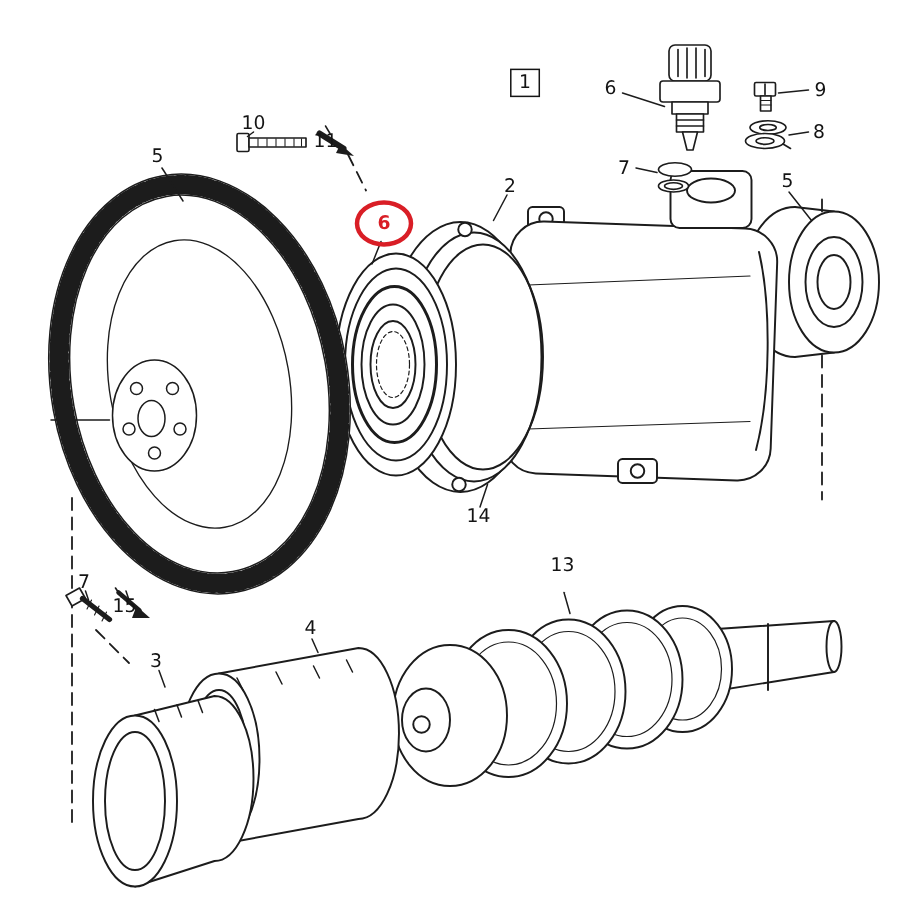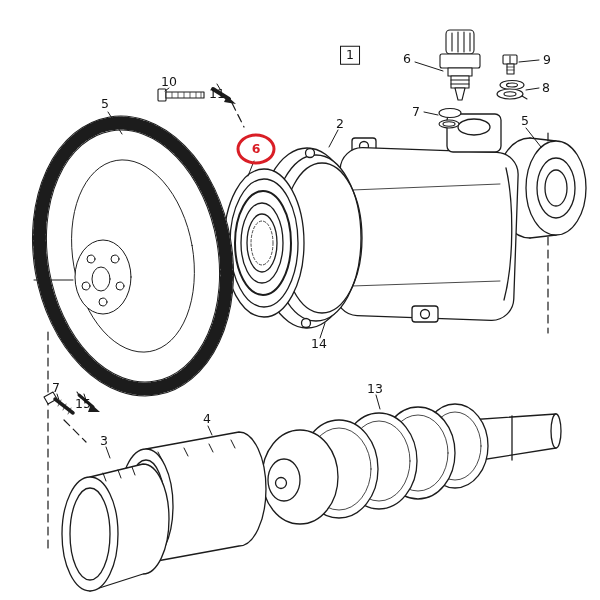--- a/index.html
+++ b/index.html
@@ -216,19 +216,19 @@
   <span class="part-label" style="left:104px;top:441px">3</span>
   <span class="part-label" style="left:207px;top:419px">4</span>
   <span class="part-label" style="left:525px;top:121px">5</span>
   <span class="part-label" style="left:407px;top:59px">6</span>
   <span class="part-label" style="left:416px;top:112px">7</span>
   <span class="part-label" style="left:546px;top:88px">8</span>
   <span class="part-label" style="left:547px;top:60px">9</span>
   <span class="part-label hl-color" style="left: 256px; top: 149px; color: rgb(217, 30, 38);">6</span>
   <span class="part-label" style="left:217px;top:94px">11</span>
   <span class="part-label" style="left:169px;top:82px">10</span>
-  <span class="part-label" style="left:375px;top:389px">13</span>
+  <span class="part-label" style="left:375px;top:377px">13</span>
   <span class="part-label" style="left:319px;top:344px">14</span>
   <span class="part-label" style="left:83px;top:404px">15</span>
   <span class="part-label" style="left:56px;top:388px">7</span>
   <span class="part-label" style="left:105px;top:104px">5</span>
 
 </div>
 
 </body></html>

